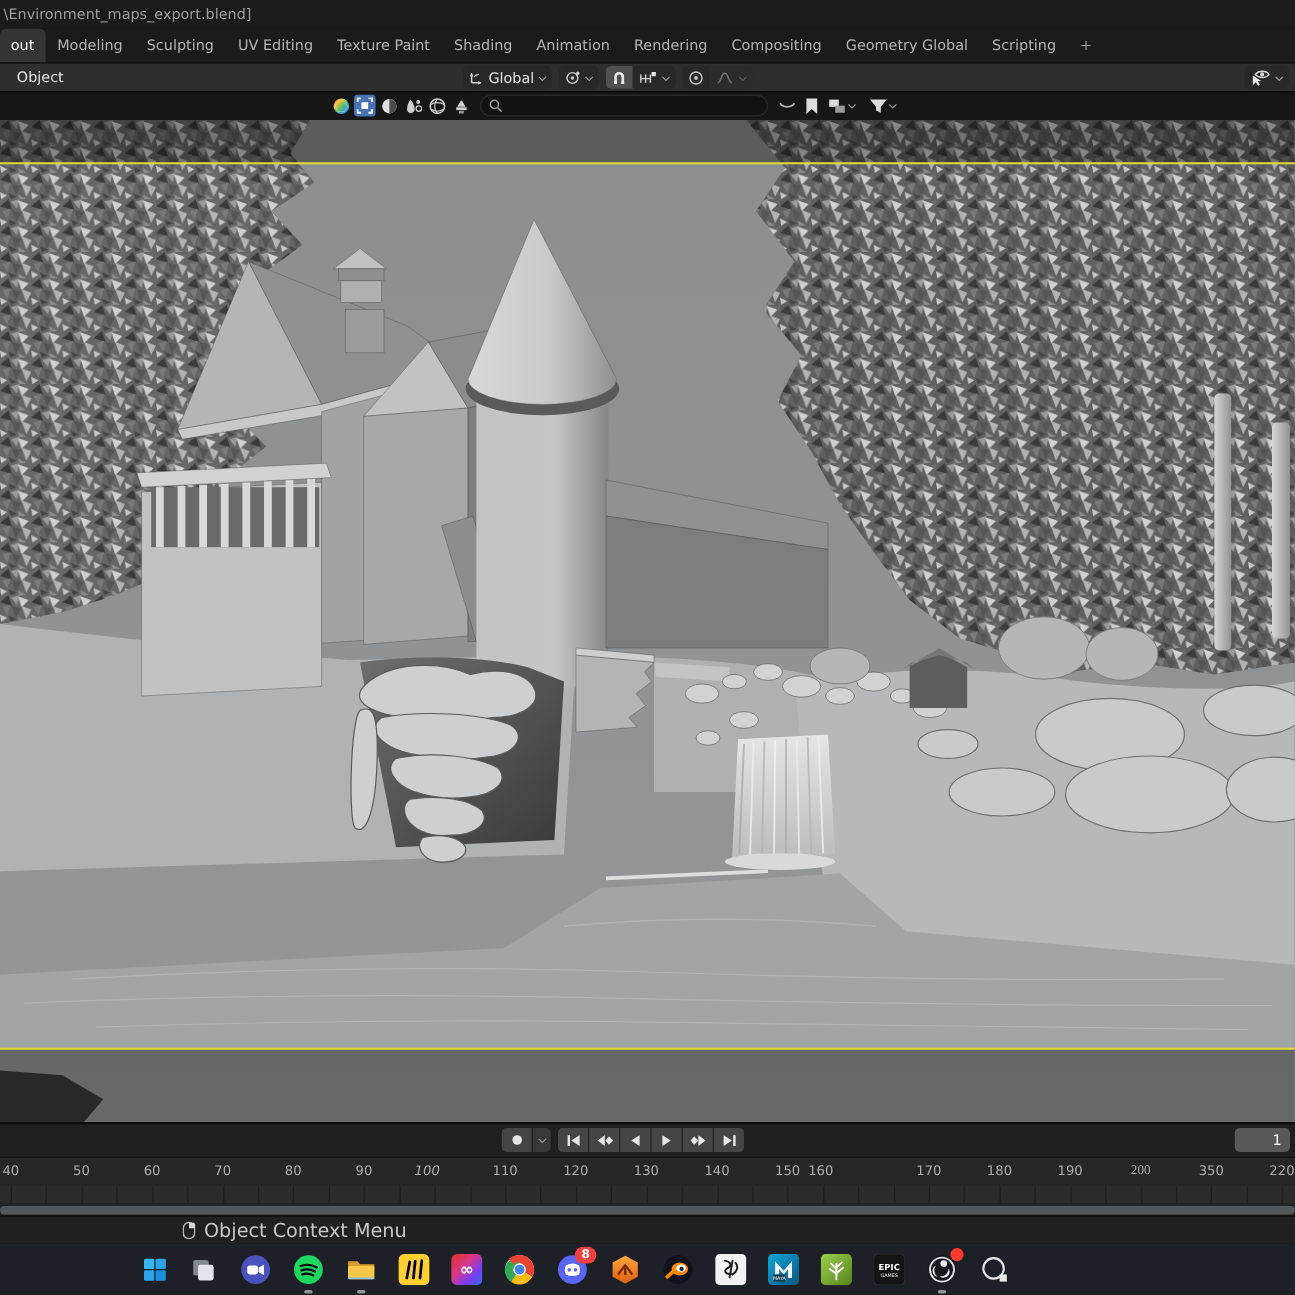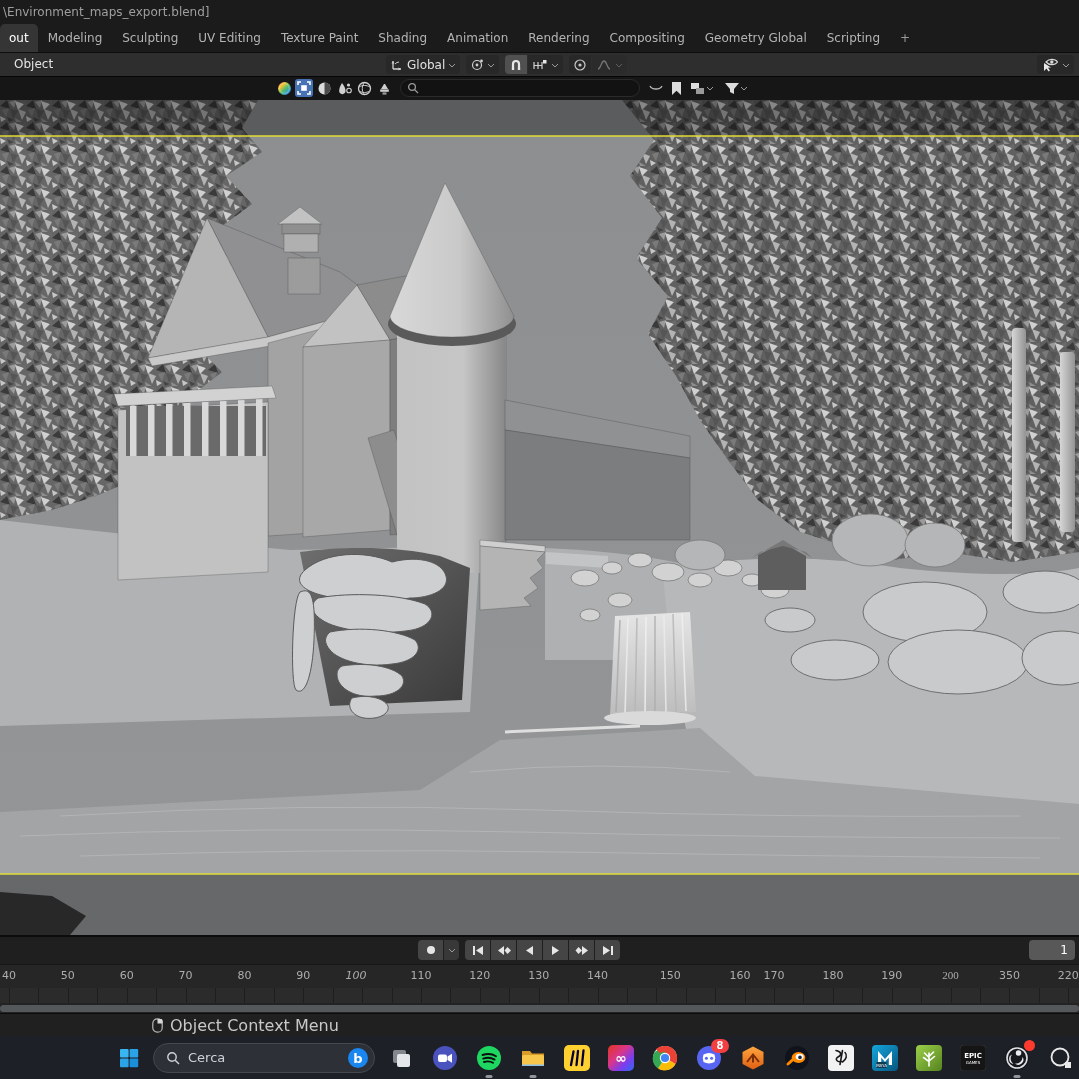--- a/index.html
+++ b/index.html
@@ -472,22 +472,22 @@
       <span class="rlabel" style="left: 67.85px;">50</span>
       <span class="rlabel" style="left: 126.7px;">60</span>
       <span class="rlabel" style="left: 185.55px;">70</span>
       <span class="rlabel" style="left: 244.4px;">80</span>
       <span class="rlabel" style="left: 303.25px;">90</span>
       <span class="rlabel" style="left: 356px; font-style: italic;">100</span>
       <span class="rlabel" style="left: 420.95px;">110</span>
       <span class="rlabel" style="left: 479.8px;">120</span>
       <span class="rlabel" style="left: 538.65px;">130</span>
       <span class="rlabel" style="left: 597.5px;">140</span>
-      <span class="rlabel" style="left: 656.35px; margin-left: 14px;">150</span>
-      <span class="rlabel" style="left: 740px;">160</span>
+      <span class="rlabel" style="left: 656.35px;">150</span>
+      <span class="rlabel" style="left: 684px;">160</span>
       <span class="rlabel" style="left: 774.05px;">170</span>
       <span class="rlabel" style="left: 832.9px;">180</span>
       <span class="rlabel" style="left: 891.75px;">190</span>
       <span class="rlabel" style="left: 950.6px; font-family: Liberation Serif, serif;">200</span>
       <span class="rlabel" style="left: 1009.45px;">350</span>
       <span class="rlabel" style="left: 1068.3px;">220</span>
     </div>
   </div>
 <div class="abs" id="ticks">
     <div class="tick" style="left: 9px;"></div>
@@ -543,31 +543,20 @@
 
 <div class="abs" id="taskbar">
   <div class="tb-item" style="margin-left:115px;">
     <svg width="24" height="24" viewBox="0 0 24 24">
       <rect x="3" y="3" width="8.6" height="8.6" rx="1" fill="#38b6f1"></rect>
         <rect x="12.6" y="3" width="8.6" height="8.6" rx="1" fill="#2aa4e6"></rect>
       <rect x="3" y="12.6" width="8.6" height="8.6" rx="1" fill="#2aa4e6"></rect>
         <rect x="12.6" y="12.6" width="8.6" height="8.6" rx="1" fill="#1b8fdb"></rect>
     </svg>
   </div>
-  <div id="tb-search">
-    <svg width="14" height="14" viewBox="0 0 14 14">
-      <circle cx="6" cy="6" r="4.2" stroke="#cfd2d6" fill="none" stroke-width="1.4"></circle>
-        <path d="M9.2,9.2 L13,13" stroke="#cfd2d6" stroke-width="1.4"></path>
-    </svg>
-    <span>Cerca</span>
-    <svg width="22" height="22" viewBox="0 0 22 22">
-      <circle cx="11" cy="11" r="10" fill="#1a86f0"></circle>
-      <text x="11" y="15.5" text-anchor="middle" font-size="13" font-weight="bold" fill="#fff" font-family="'DejaVu Sans',sans-serif">b</text>
-    </svg>
-  </div>
   <div class="tb-item" style="margin-left:12px;">
     <svg width="24" height="24" viewBox="0 0 24 24">
       <rect x="4" y="4" width="13" height="13" rx="2" fill="#83878e"></rect>
         <rect x="8" y="8" width="13" height="13" rx="2" fill="#e4e6e9"></rect>
     </svg>
   </div>
 
   <div class="tb-item" style="margin-left:16px;">
     <svg width="26" height="26" viewBox="0 0 26 26">
       <circle cx="13" cy="13" r="12" fill="#4a52bd"></circle>

